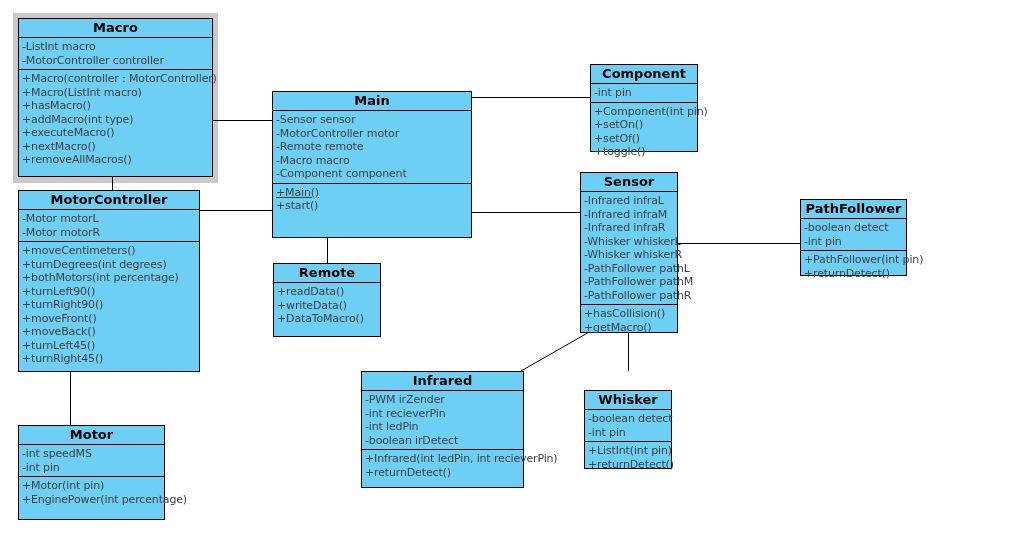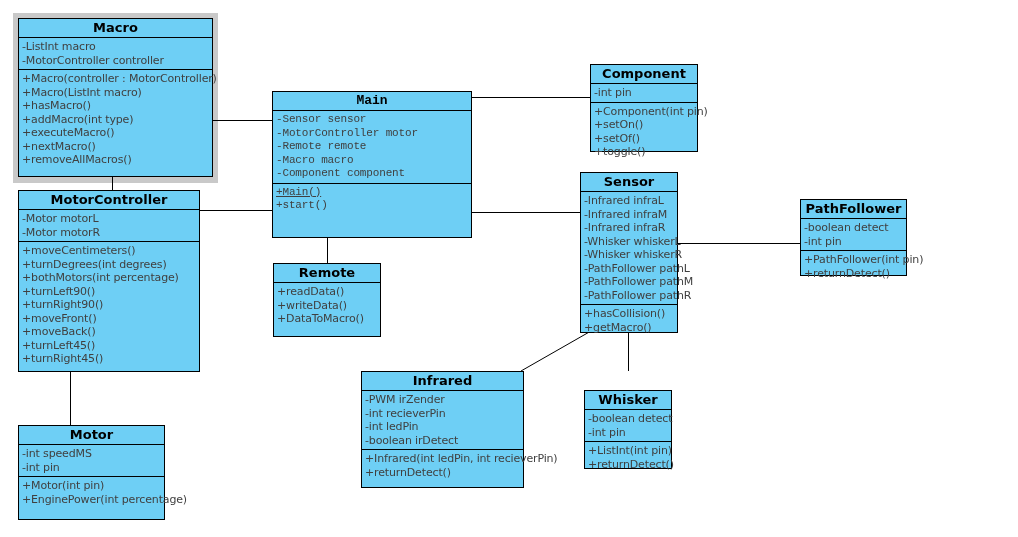--- a/index.html
+++ b/index.html
@@ -140,21 +140,21 @@
     <div class="uml-compartment">
       <div class="uml-row">-int speedMS</div>
       <div class="uml-row">-int pin</div>
     </div>
     <div class="uml-compartment">
       <div class="uml-row">+Motor(int pin)</div>
       <div class="uml-row">+EnginePower(int percentage)</div>
     </div>
   </div>
 
-  <div class="uml-class" style="left:272px; top:91px; width:200px; height:147px;font-family:Liberation Mono, monospace;">
+  <div class="uml-class" style="left:272px; top:91px; width:200px; height:147px;">
     <div class="uml-title">Main</div>
     <div class="uml-compartment">
       <div class="uml-row">-Sensor sensor</div>
       <div class="uml-row">-MotorController motor</div>
       <div class="uml-row">-Remote remote</div>
       <div class="uml-row">-Macro macro</div>
       <div class="uml-row">-Component component</div>
     </div>
     <div class="uml-compartment">
       <div class="uml-row static-member">+Main()</div>

